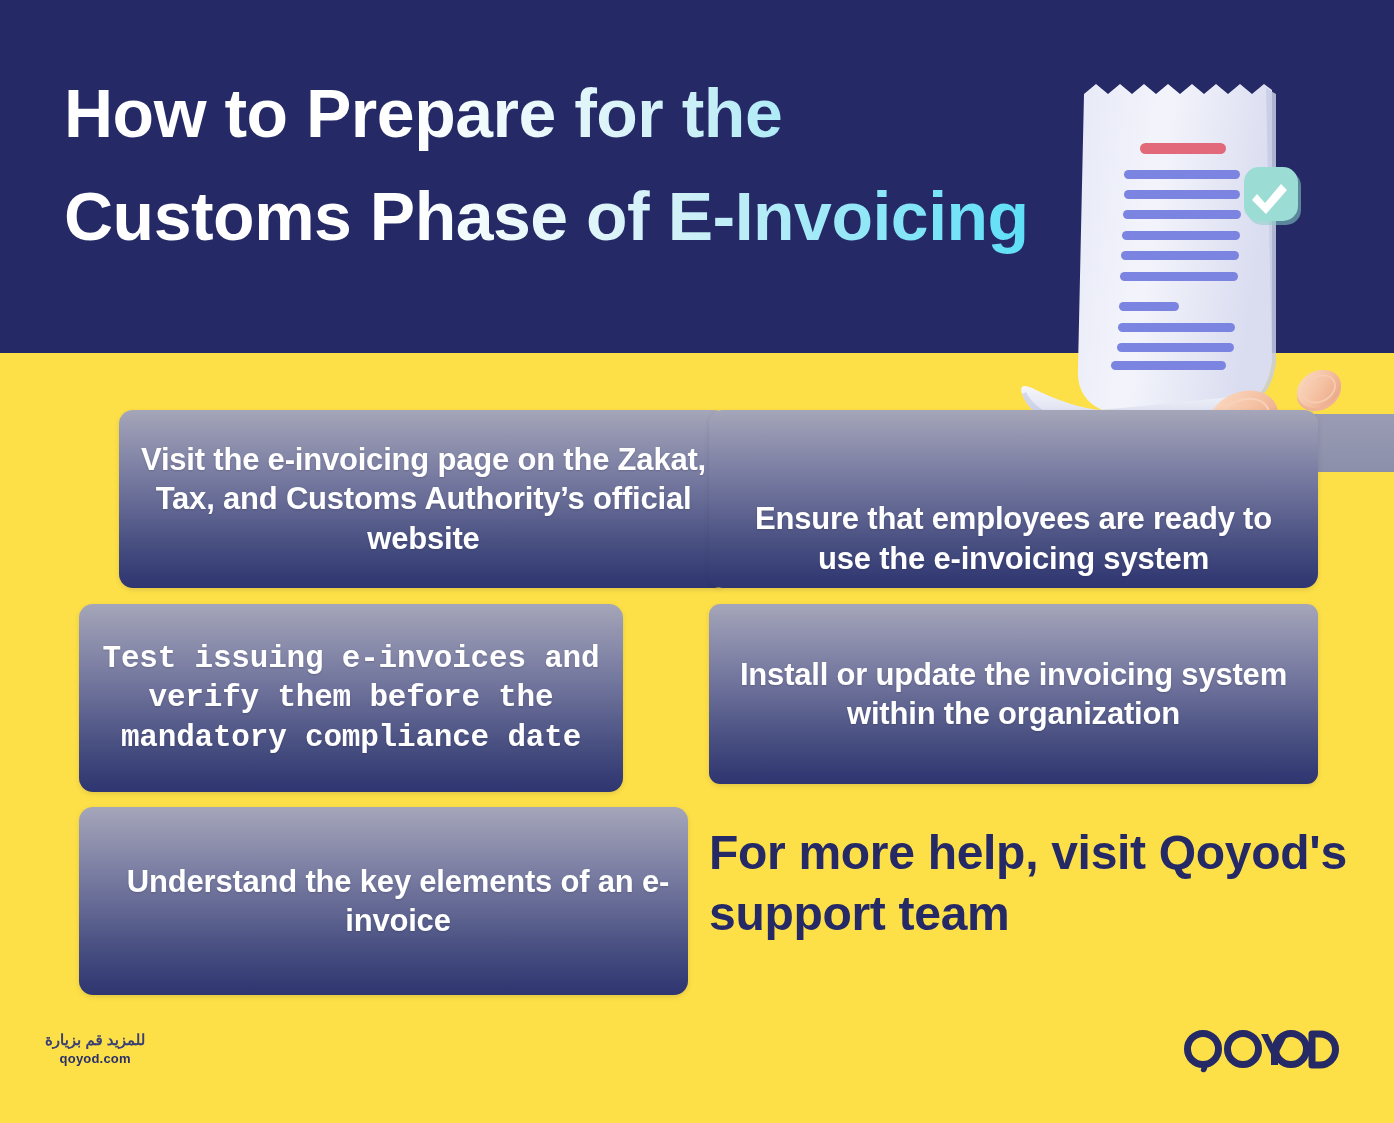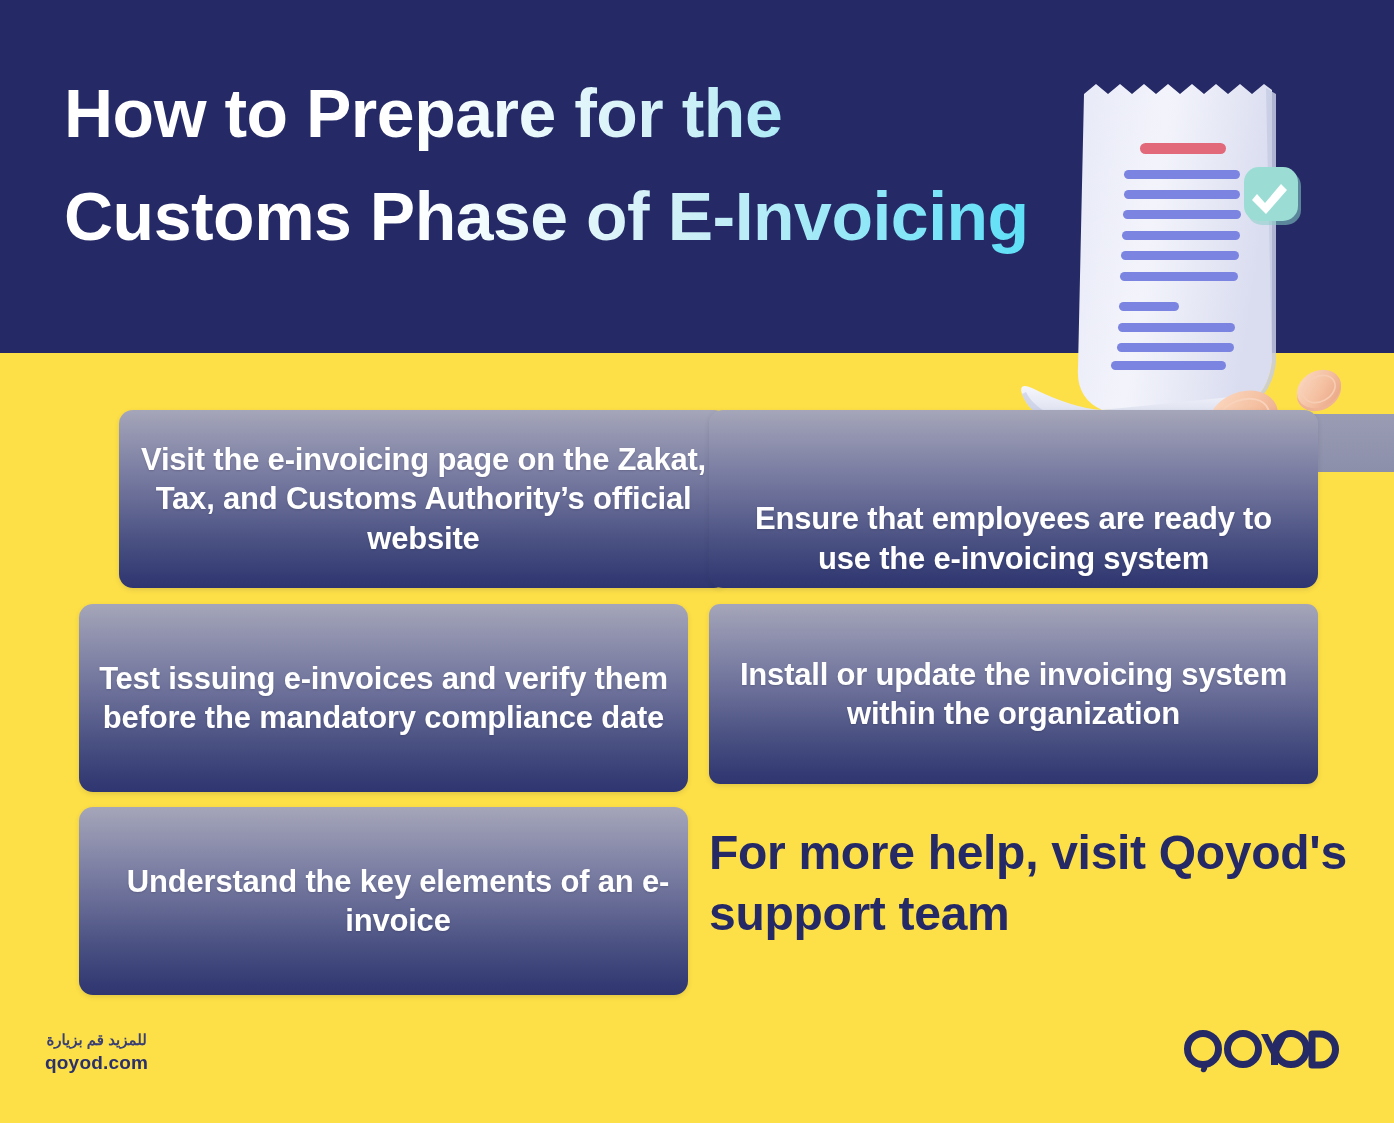--- a/index.html
+++ b/index.html
@@ -71,21 +71,21 @@
     font-weight:bold;
     font-size:31px;
     line-height:1.27;
     text-align:center;
     text-shadow:0 1px 2px rgba(30,30,60,0.22);
     letter-spacing:-0.2px;
   }
 
   .card.c1 { left:0px;   top:0px;   width:609px; height:178px;margin-left:40px; }
   .card.c2 { left:630px; top:0px;   width:609px; height:178px;align-items:flex-end; }
-  .card.c3 { left:0px;   top:194px; width:609px; height:188px; }
+  .card.c3 { left:0px;   top:194px; width:544px; height:188px;font-family:Liberation Mono, monospace; }
   .card.c4 { left:630px; top:194px; width:609px; height:180px;border-radius:11px; }
   .card.c5 { left:0px;   top:397px; width:609px; height:188px;padding-left:47px; }
 
   
   .note {
     position:absolute;
     left:709px; top:808px;
     width:640px;
   }
   .note-heading {
@@ -112,21 +112,21 @@
   }
   .footer-ar {
     color:#3A3F74;
     font-size:15px;
     font-weight:bold;
     direction:rtl;
     line-height:1.35;
   }
   .footer-url {
     color:#2B306B;
-    font-size:19px;
+    font-size:13px;
     font-weight:bold;
     line-height:1.35;
     letter-spacing:0.2px;
   }
 
   .logo {
     position:absolute;
     right:55px; top:1030px;
     display:flex; align-items:baseline;
   }

